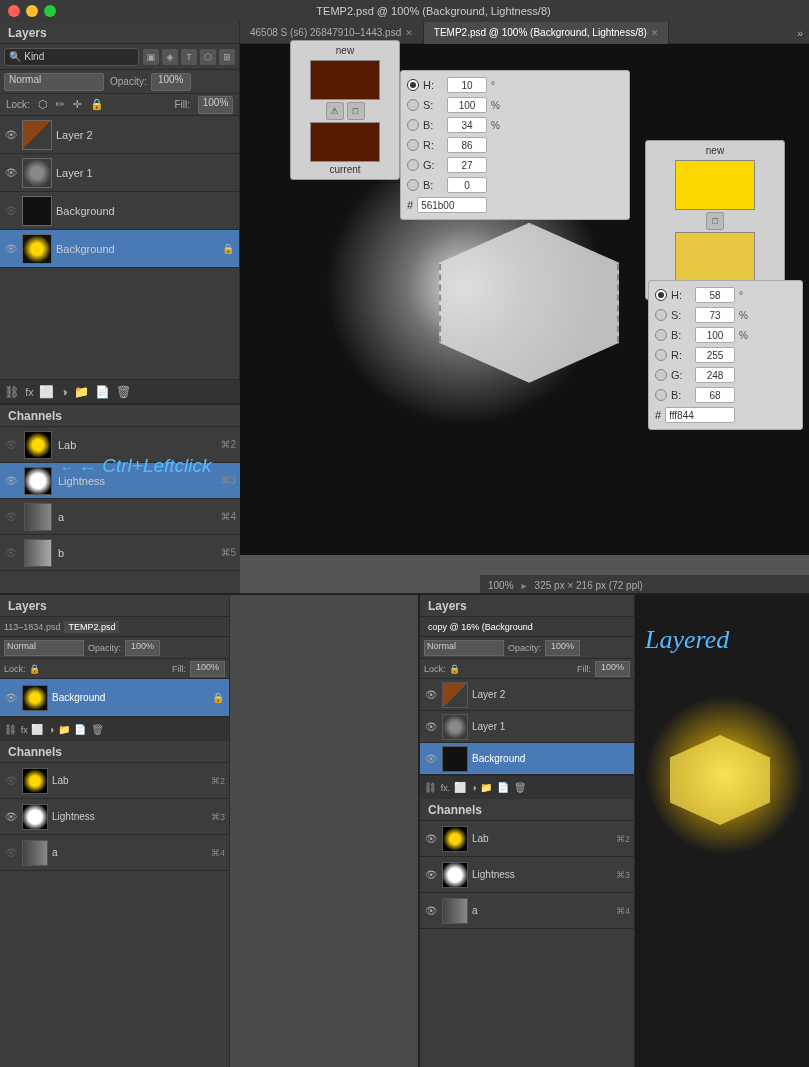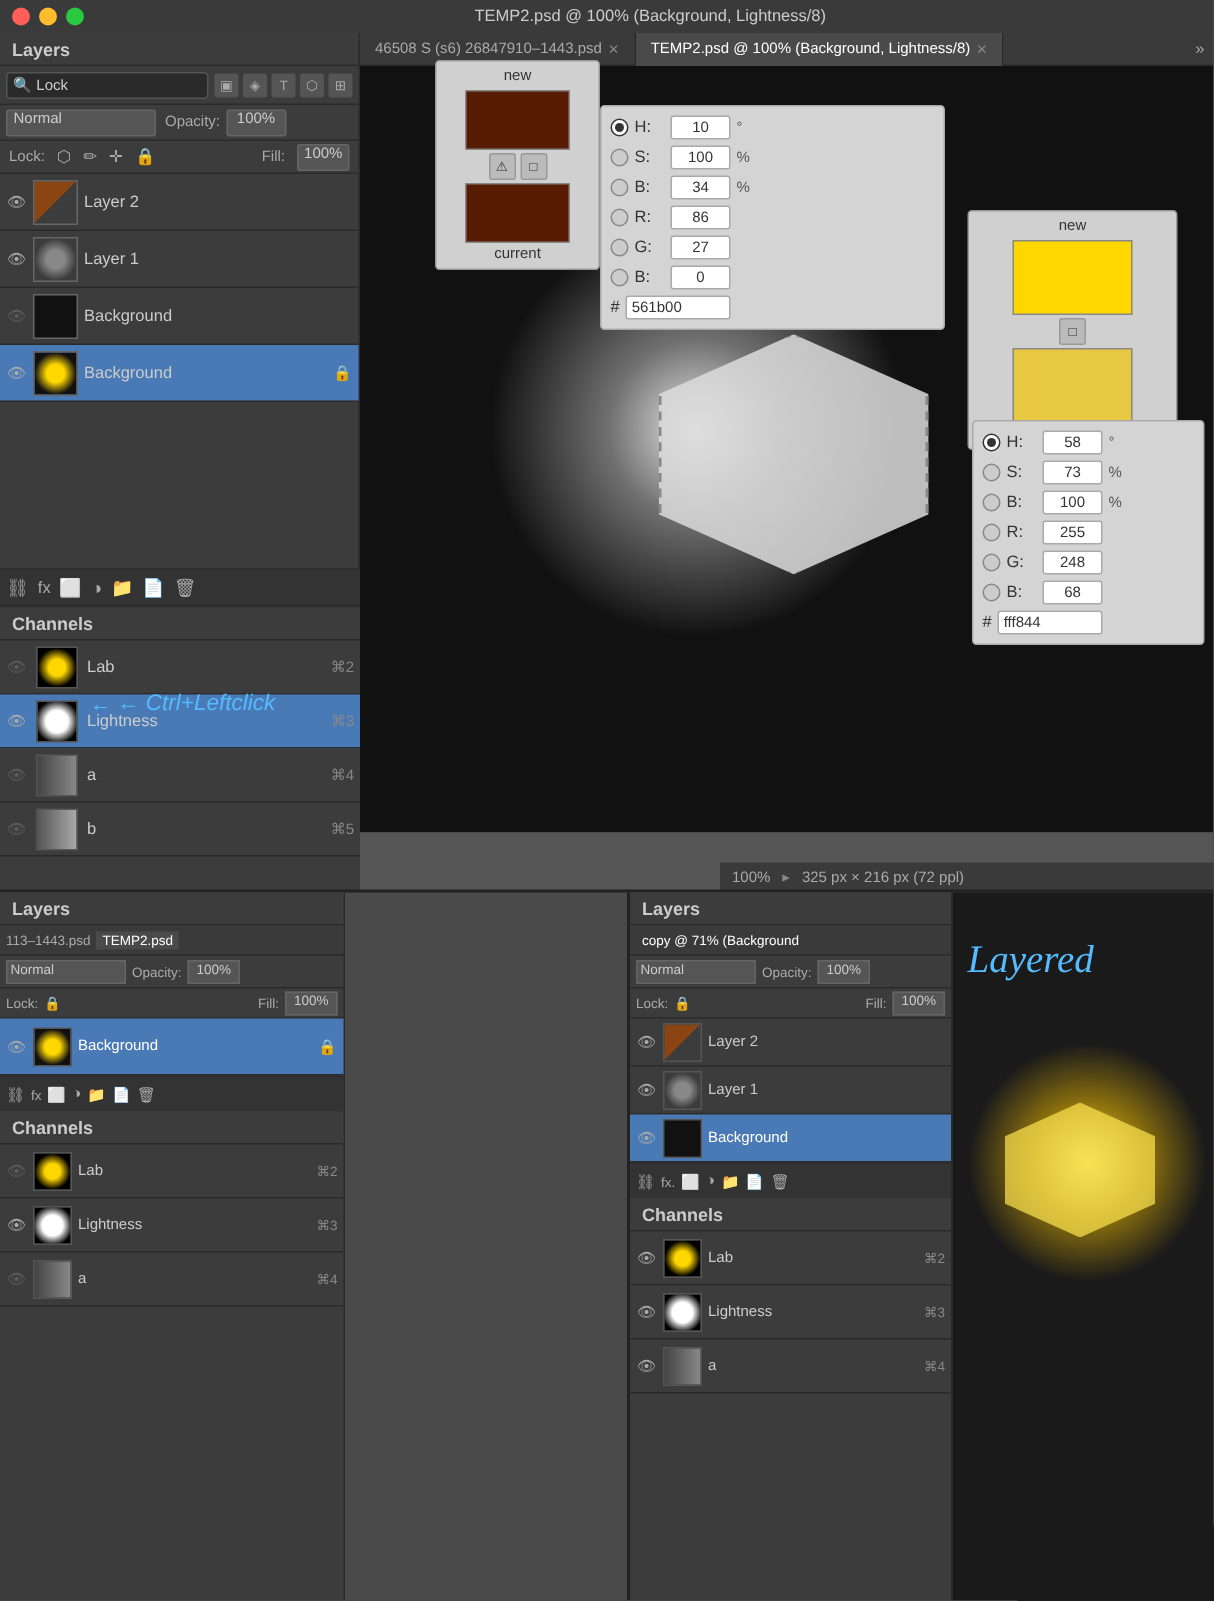--- a/index.html
+++ b/index.html
@@ -274,21 +274,21 @@
       color: #5bf;
       font-size: 11px;
       z-index: 10;
     }
     .arrow-left {
       color: #5bf;
       font-size: 14px;
     }
     .ctrl-text {
       color: #5bf;
-      font-size: 15px;
+      font-size: 19px;
       font-style: italic;
     }
 
     
     .main-canvas {
       position: absolute;
       top: 22px;
       left: 240px;
       width: 569px;
       height: 573px;
@@ -778,21 +778,21 @@
   </div>
 
   <div class="left-panel">
 
     <div class="panel-header">
       <span class="panel-title">Layers</span>
     </div>
 
     <div class="search-bar">
       <div class="search-input">
-        <span>🔍 Lock</span>
+        <span>🔍 Kind</span>
       </div>
       <div class="search-icons">
         <div class="icon-btn">▣</div>
         <div class="icon-btn">◈</div>
         <div class="icon-btn">T</div>
         <div class="icon-btn">⬡</div>
         <div class="icon-btn">⊞</div>
       </div>
     </div>
 
@@ -1037,21 +1037,21 @@
 <div class="bottom-section">
 
   <div class="bottom-left">
 
     <div class="bl-panel">
       <div class="bp-header">
         <span class="panel-title">Layers</span>
       </div>
 
       <div style="height:20px;background:#3a3a3a;display:flex;align-items:center;padding:0 4px;gap:4px;border-bottom:1px solid #2a2a2a;">
-        <span style="font-size:9px;color:#aaa;">113–1443.psd</span>
+        <span style="font-size:9px;color:#aaa;">113–1834.psd</span>
         <span style="font-size:9px;color:#fff;background:#4a4a4a;padding:1px 4px;">TEMP2.psd</span>
       </div>
       <div class="bp-blend">
         <div class="bp-select">
           <span>Normal</span>
         </div>
         <span class="bp-opc">Opacity:</span>
         <div class="bp-opc-val">
           <span>100%</span>
         </div>
@@ -1112,21 +1112,21 @@
   <div class="v-separator"></div>
 
   <div class="bottom-right">
 
     <div class="br-panel">
       <div class="bp-header">
         <span class="panel-title">Layers</span>
       </div>
 
       <div style="height:20px;background:#3a3a3a;display:flex;align-items:center;padding:0 4px;border-bottom:1px solid #2a2a2a;">
-        <span style="font-size:9px;color:#fff;padding:1px 4px;">copy @ 71% (Background</span>
+        <span style="font-size:9px;color:#fff;padding:1px 4px;">copy @ 16% (Background</span>
       </div>
       <div class="bp-blend">
         <div class="bp-select">
           <span>Normal</span>
         </div>
         <span class="bp-opc">Opacity:</span>
         <div class="bp-opc-val">
           <span>100%</span>
         </div>
       </div>

